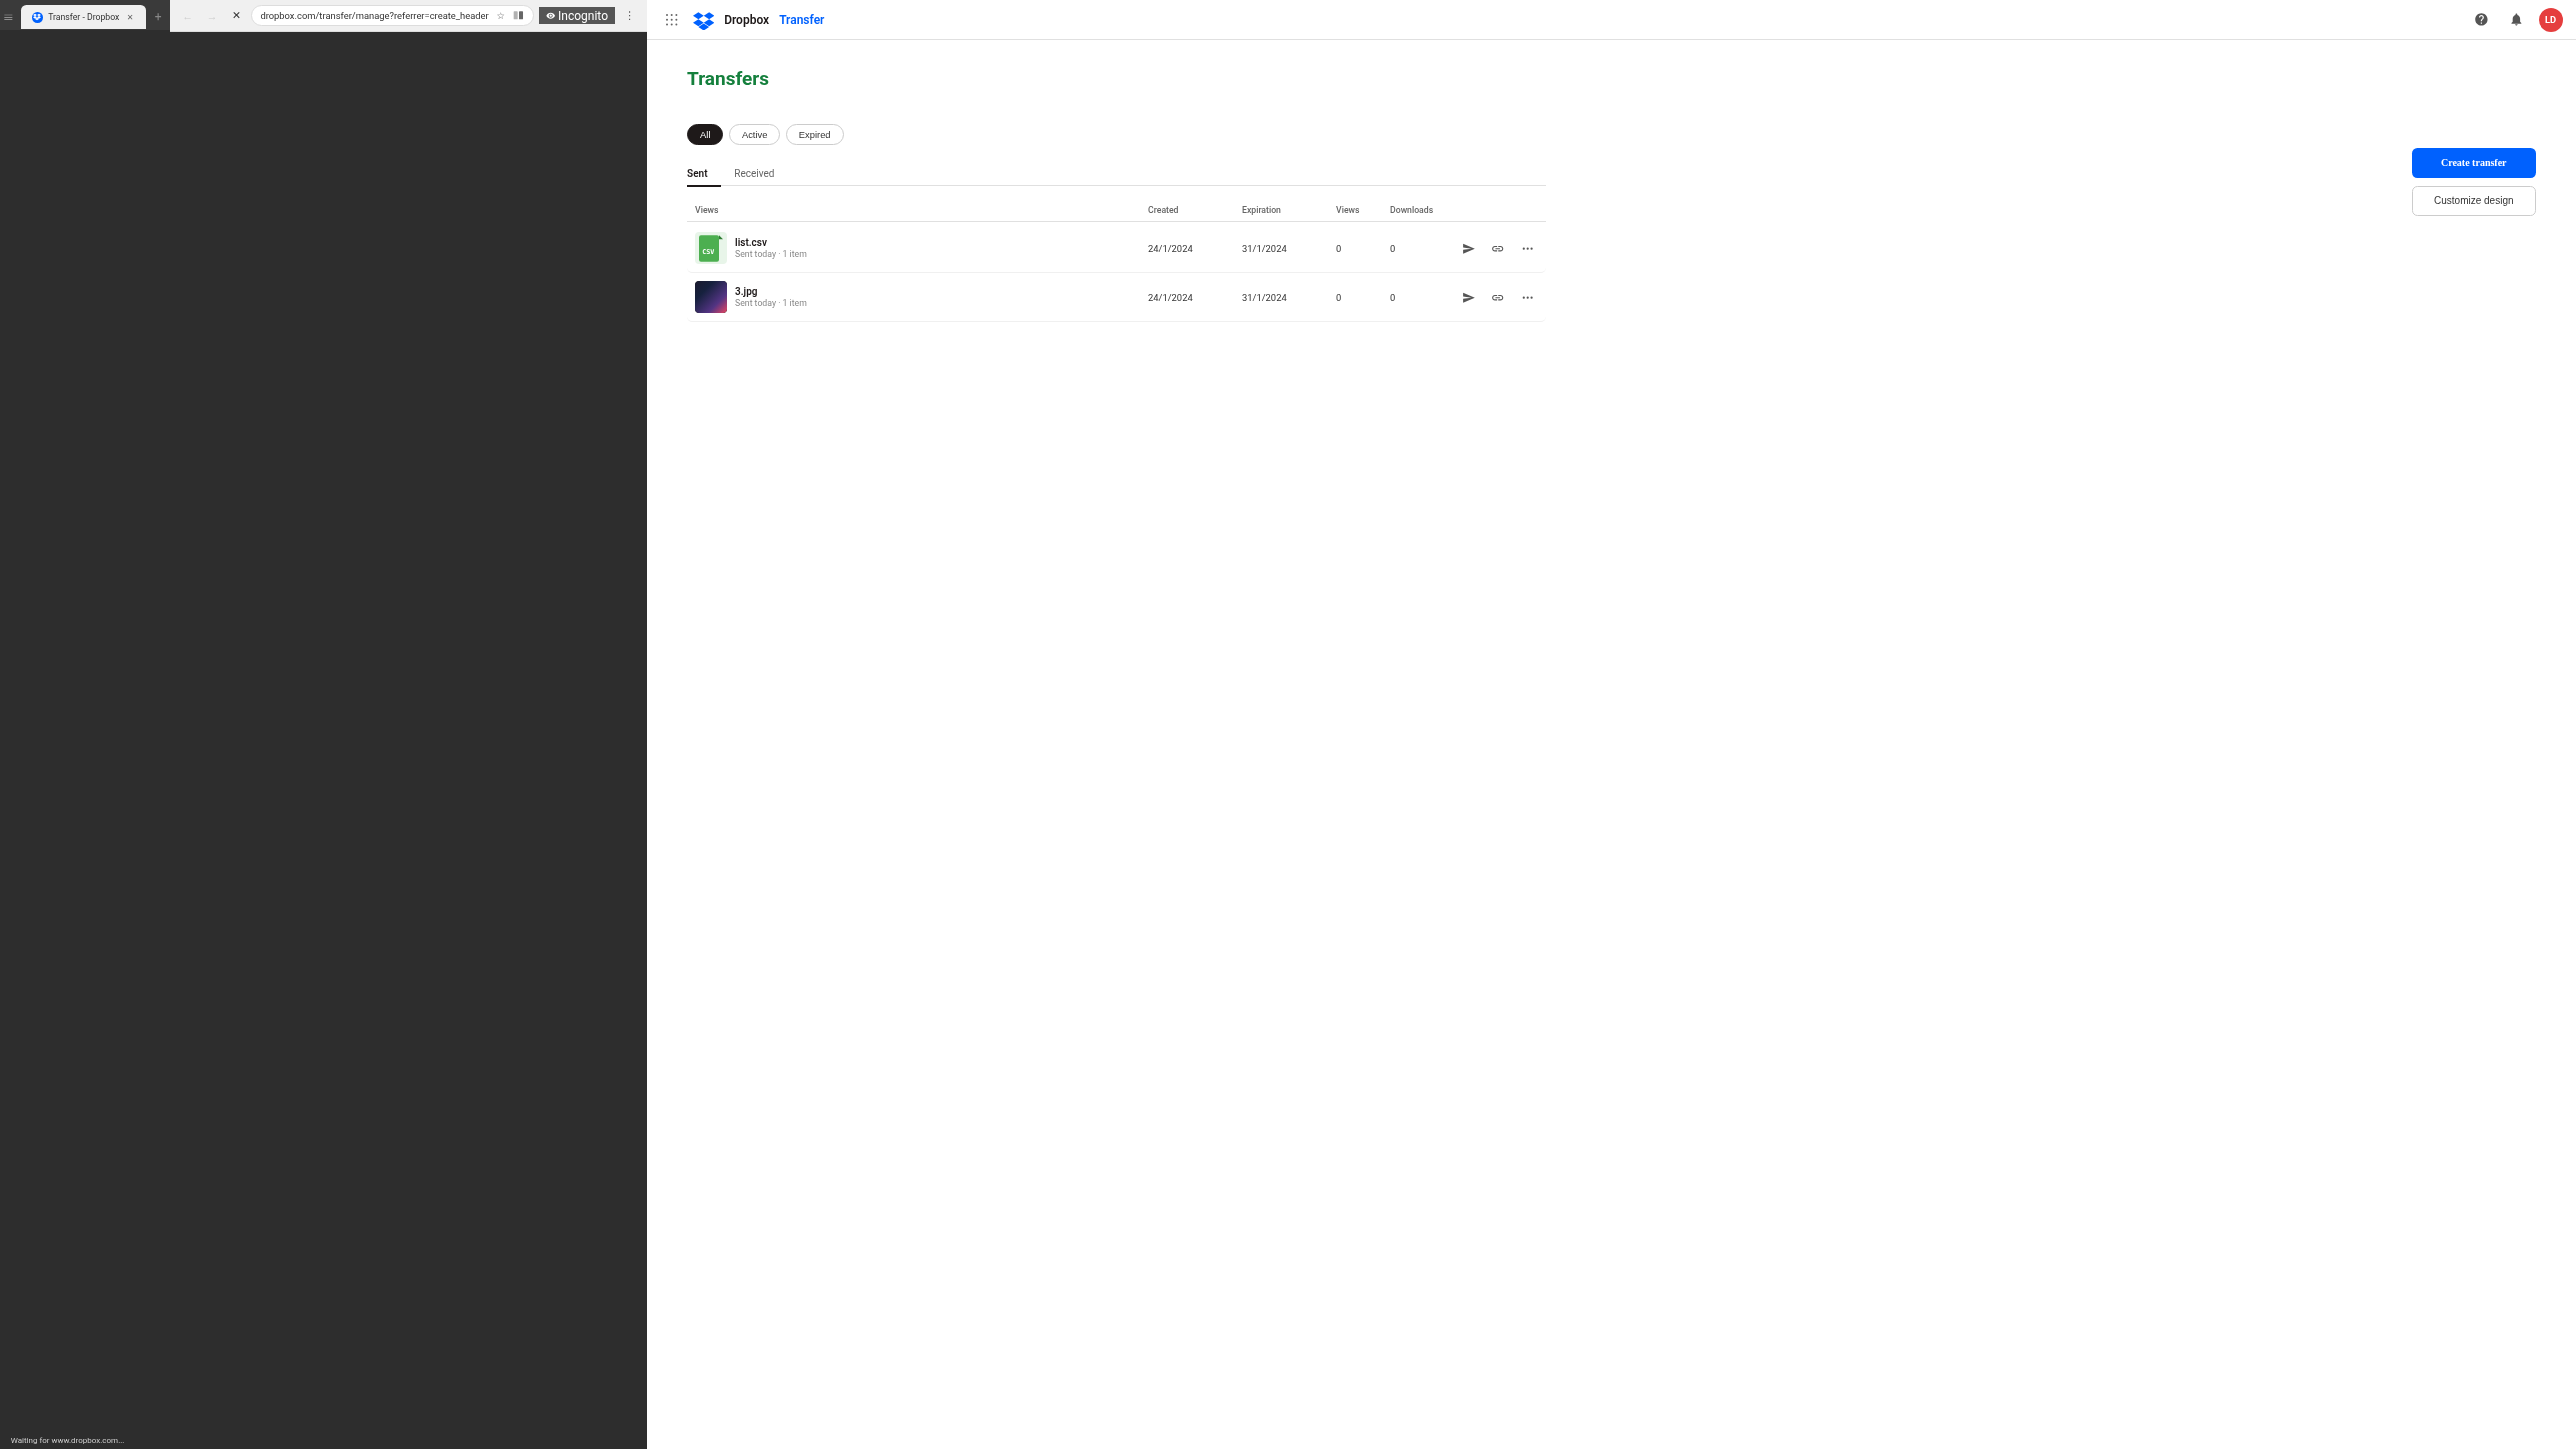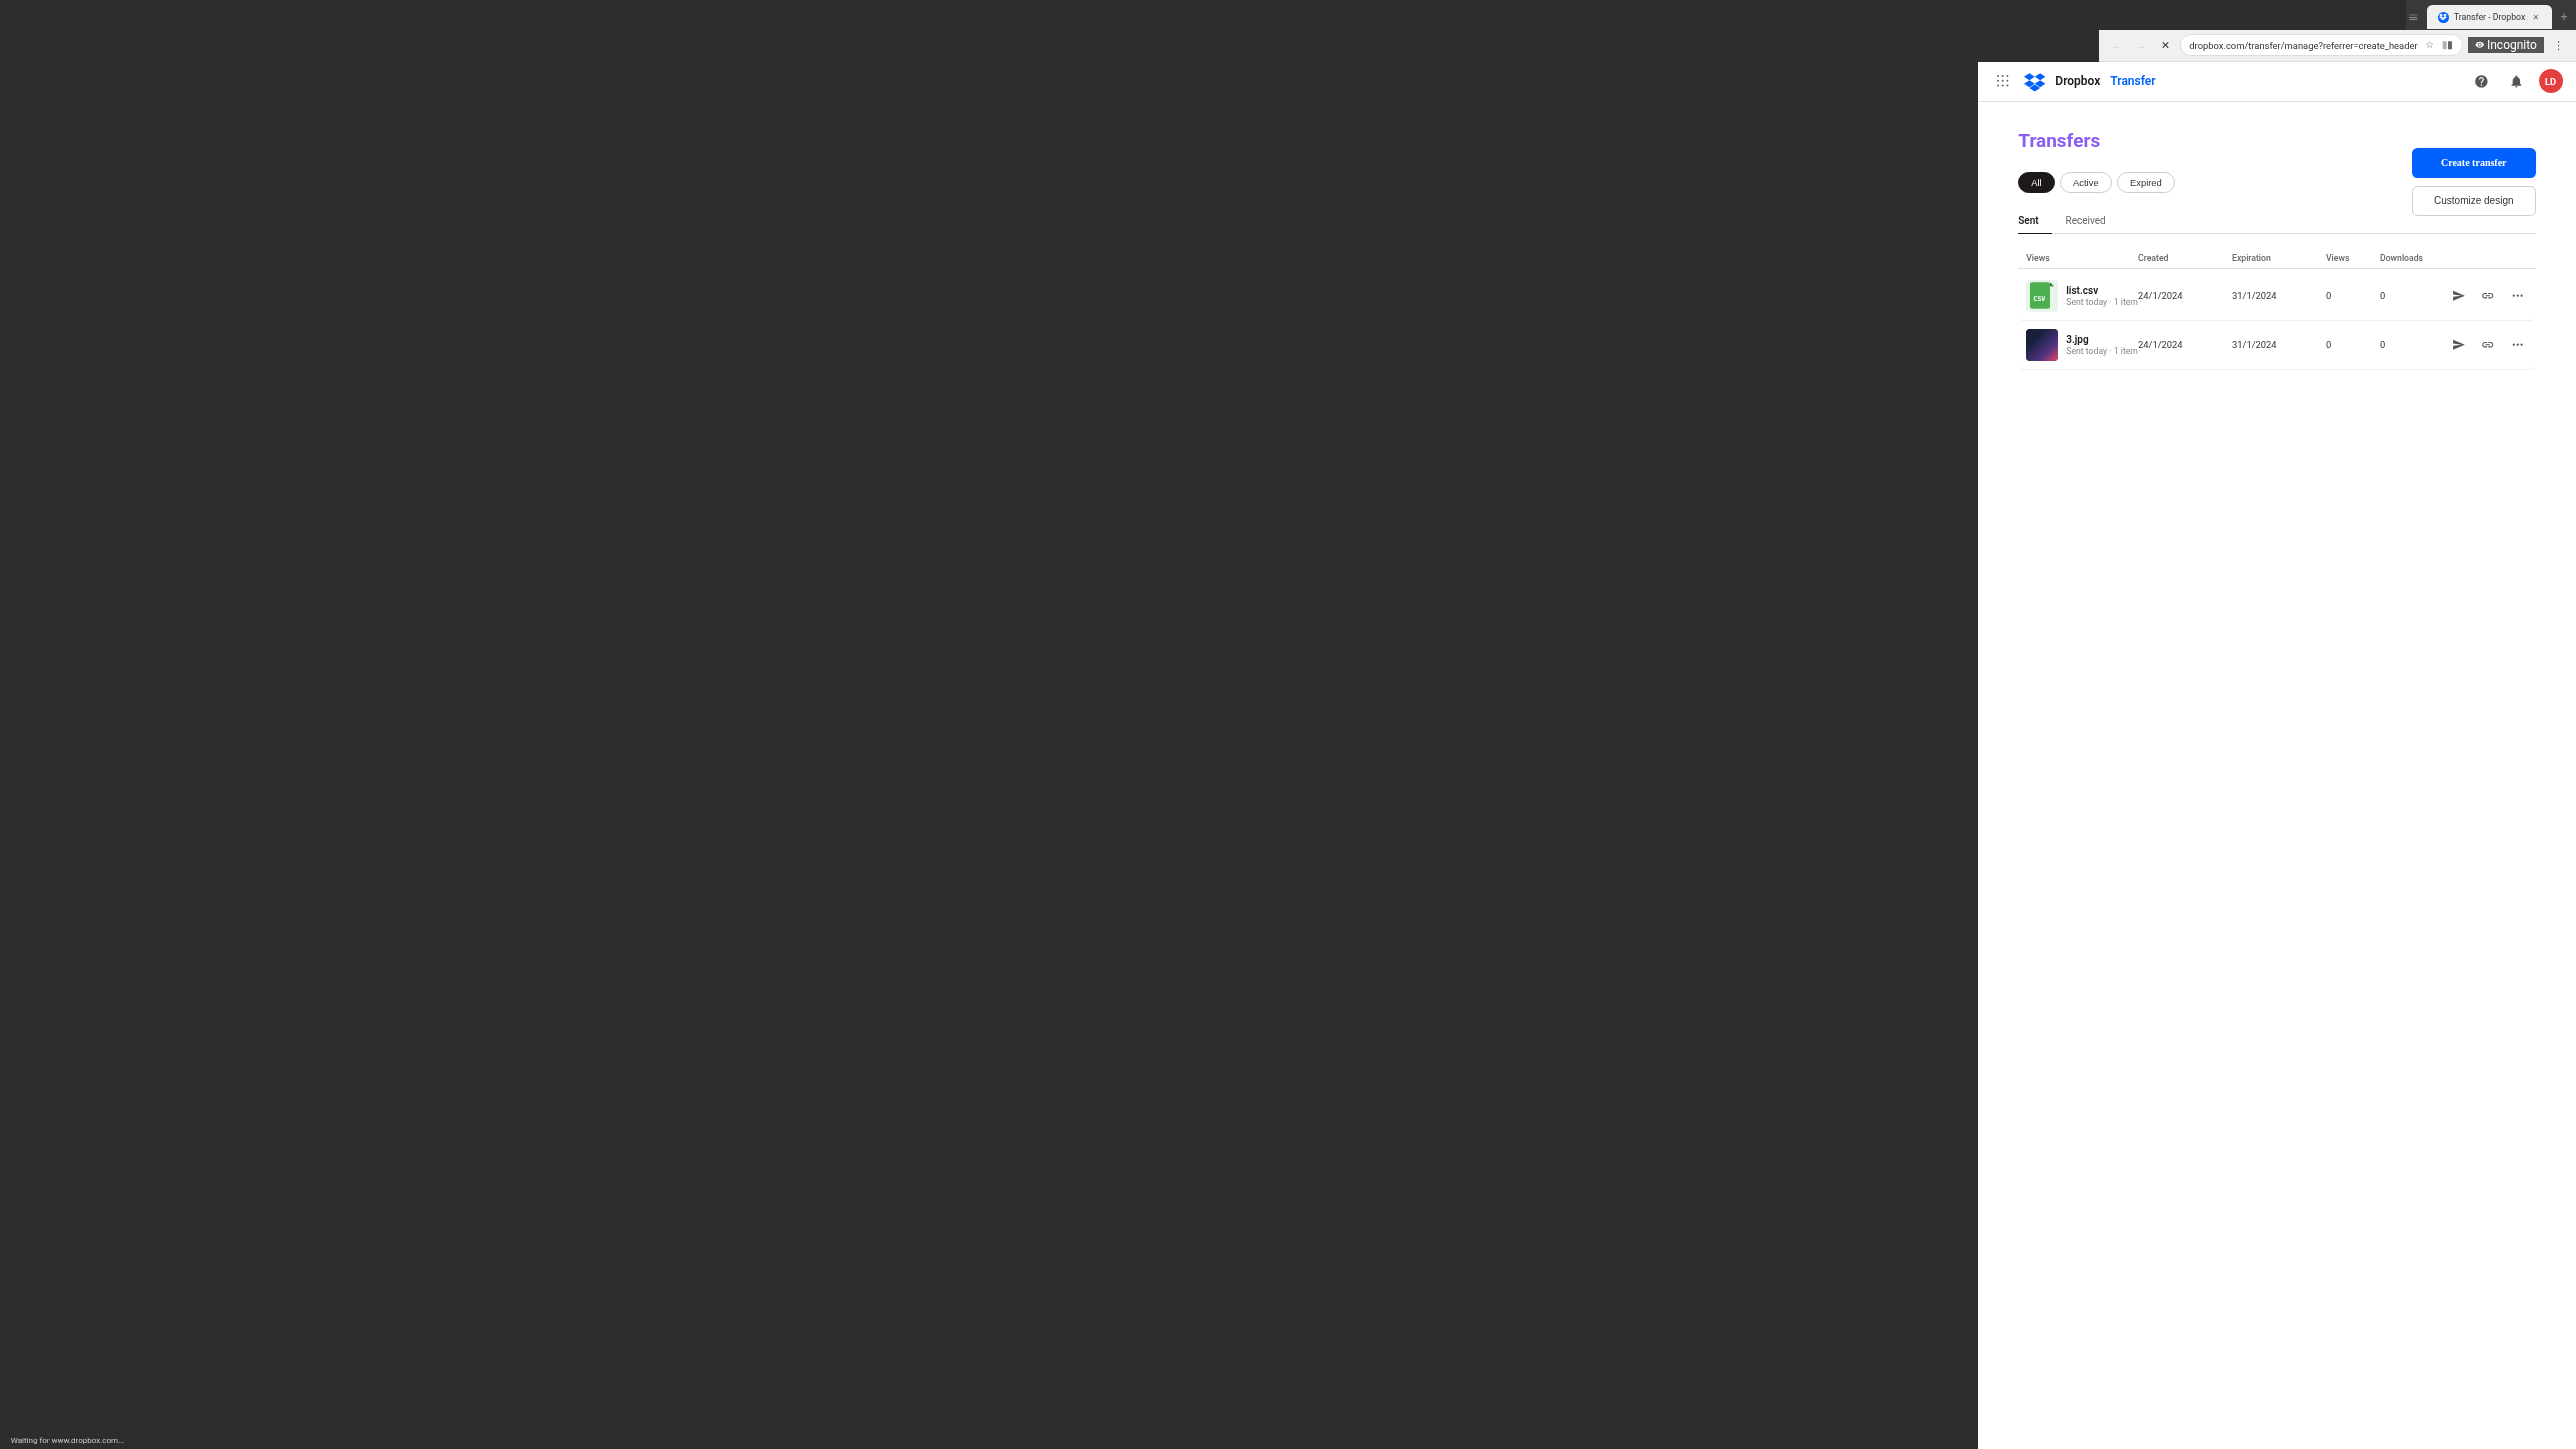--- a/index.html
+++ b/index.html
@@ -1,19 +1,19 @@
 <!DOCTYPE html>
 <html style="font-size:10.7px"><head>
   <meta charset="utf-8">
   <style>
     * { margin: 0; padding: 0; box-sizing: border-box; }
     body { font-family: -apple-system, BlinkMacSystemFont, 'Segoe UI', Roboto, sans-serif; background: #1a1a1a; color: #333; font-size: 9.4px; }
 
     
-    .browser-frame { width: 100%; height: 100vh; display: flex; flex-direction: column; background: #2d2d2d; align-items: flex-end; }
+    .browser-frame { width: 100%; height: 100vh; display: flex; background: #2d2d2d; }
     .browser-tabs { background: #3a3a3a; display: flex; align-items: center; padding: 5.4px 0 0 0; height: 29.5px; }
     .browser-tab { background: #f0f0f0; border-radius: 5.4px 5.4px 0 0; padding: 0 10.7px; height: 24px; display: flex; align-items: center; gap: 5.4px; min-width: 121px; max-width: 161px; cursor: pointer; }
     .tab-favicon { width: 10.7px; height: 10.7px; background: #0061fe; border-radius: 50%; display: flex; align-items: center; justify-content: center; }
     .tab-favicon svg { width: 8px; height: 8px; }
     .tab-title { font-size: 8.7px; color: #333; flex: 1; white-space: nowrap; overflow: hidden; text-overflow: ellipsis; }
     .tab-close { width: 10.7px; height: 10.7px; border-radius: 50%; display: flex; align-items: center; justify-content: center; cursor: pointer; color: #666; font-size: 8px; }
     .tab-new { width: 24px; height: 24px; display: flex; align-items: center; justify-content: center; cursor: pointer; color: #888; font-size: 12px; }
     .tab-expand { width: 16px; height: 16px; display: flex; align-items: center; justify-content: center; cursor: pointer; color: #aaa; margin-right: 5.4px; }
 
     .browser-toolbar { background: #f0f0f0; display: flex; align-items: center; padding: 5.4px 8px; gap: 5.4px; height: 32px; border-bottom: 0.7px solid #ddd; }
@@ -37,21 +37,21 @@
     .dropbox-logo-icon { width: 21.5px; height: 21.5px; }
     .dropbox-logo-text { font-size: 12px; font-weight: 600; color: #1e1919; }
     .dropbox-logo-transfer { font-size: 12px; font-weight: 600; color: #0061fe; }
     .header-spacer { flex: 1; }
     .header-icons { display: flex; align-items: center; gap: 10.7px; }
     .header-icon-btn { width: 24px; height: 24px; display: flex; align-items: center; justify-content: center; cursor: pointer; color: #555; border-radius: 50%; }
     .user-avatar-dropbox { width: 24px; height: 24px; border-radius: 50%; background: #e53e3e; color: white; display: flex; align-items: center; justify-content: center; font-size: 9.4px; font-weight: bold; cursor: pointer; }
 
     
     .main-content { padding: 27px 40px; max-width: 939px; }
-    .page-title { font-size: 19px; font-weight: 700; color: #8b5cf6; margin-bottom: 20px; }
+    .page-title { font-size: 19px; font-weight: 700; color: #15803d; margin-bottom: 34px; }
 
     
     .filter-row { display: flex; align-items: center; gap: 5.4px; margin-bottom: 16px; }
     .filter-btn { padding: 4px 12px; border-radius: 13.4px; font-size: 9.4px; cursor: pointer; border: 1px solid #ccc; background: white; color: #333; font-weight: 500; }
     .filter-btn.active { background: #1e1919; color: white; border-color: #1e1919; }
 
     
     .tab-row { display: flex; gap: 0; border-bottom: 1.3px solid #e0e0e0; margin-bottom: 13.4px; }
     .tab-item { padding: 6.7px 13.4px 6.7px 0; font-size: 10px; cursor: pointer; color: #666; position: relative; margin-right: 13.4px; }
     .tab-item.active { color: #1e1919; font-weight: 600; }

